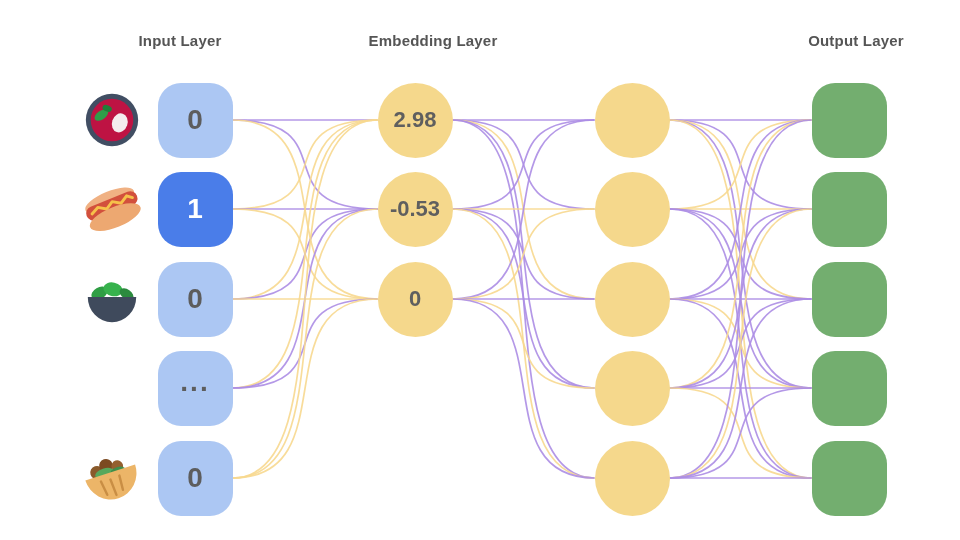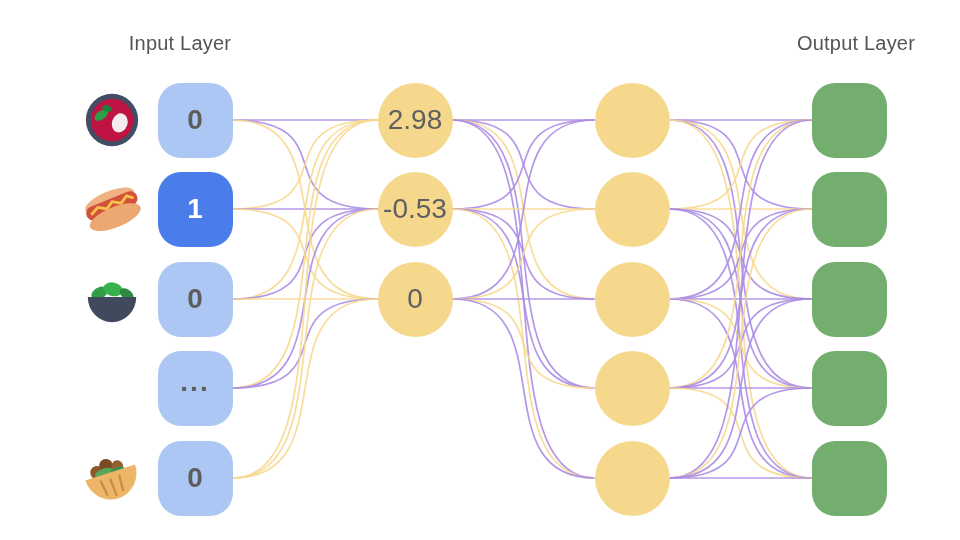--- a/index.html
+++ b/index.html
@@ -2,40 +2,41 @@
 <html style="--c-input-inactive: #ACC7F3; --c-input-active: #4A7DE9; --c-embedding: #F5D88C; --c-output: #73AE6F;"><head>
 <meta charset="utf-8">
 <style>
   html,body{margin:0;padding:0;background:#fff;}
   .stage{
     position:relative;width:960px;height:540px;background:#ffffff;
     overflow:hidden;font-family:"Liberation Sans", sans-serif;
   }
   .layer-title{
     position:absolute;width:240px;text-align:center;
-    font-size:20px;font-weight:normal;color:#555555;letter-spacing:.2px;
+    font-size:15px;font-weight:bold;color:#555555;letter-spacing:.2px;
   }
   #edges{position:absolute;left:0;top:0;}
   .node{position:absolute;display:flex;align-items:center;justify-content:center;box-sizing:border-box;}
   .node.sq{width:75px;height:75px;border-radius:23px;background:var(--c-input-inactive);}
   .node.sq.active{background:var(--c-input-active);}
   .node.sq .val{font-size:28px;font-weight:bold;color:#5d5d5d;}
   .node.sq.active .val{color:#ffffff;}
   .node.sq .val.dots{letter-spacing:2px;position:relative;top:-6px;}
   .node.circle{width:75px;height:75px;border-radius:50%;background:var(--c-embedding);}
-  .node.circle .val{font-size:28px;font-weight:400;color:#5f5f5f;}
+  .node.circle .val{font-size:22px;font-weight:700;color:#5f5f5f;}
   .node.out{width:75px;height:75px;border-radius:23px;background:var(--c-output);}
   .food-icon{position:absolute;width:62px;height:62px;}
   .food-icon svg{display:block;width:100%;height:100%;}
 </style>
 </head>
 <body>
 
 <div class="stage">
   <div class="layer-title" style="left:60px;top:32px;">Input Layer</div>
+  <div class="layer-title" style="left:313px;top:32px;">Embedding Layer</div>
   <div class="layer-title" style="left:736px;top:32px;">Output Layer</div>
 
   <svg id="edges" width="960" height="540">
       <path d="M 232.5 120 C 348.5 120, 261.5 120, 377.5 120" fill="none" stroke="#AC8DE4" stroke-width="1.7" stroke-opacity="0.9"></path>
       <path d="M 232.5 120 C 348.5 120, 261.5 209, 377.5 209" fill="none" stroke="#AC8DE4" stroke-width="1.7" stroke-opacity="0.9"></path>
       <path d="M 232.5 120 C 348.5 120, 261.5 299, 377.5 299" fill="none" stroke="#F7D88F" stroke-width="1.7" stroke-opacity="0.9"></path>
       <path d="M 232.5 209 C 348.5 209, 261.5 120, 377.5 120" fill="none" stroke="#F7D88F" stroke-width="1.7" stroke-opacity="0.9"></path>
       <path d="M 232.5 209 C 348.5 209, 261.5 209, 377.5 209" fill="none" stroke="#AC8DE4" stroke-width="1.7" stroke-opacity="0.9"></path>
       <path d="M 232.5 209 C 348.5 209, 261.5 299, 377.5 299" fill="none" stroke="#F7D88F" stroke-width="1.7" stroke-opacity="0.9"></path>
       <path d="M 232.5 299 C 348.5 299, 261.5 120, 377.5 120" fill="none" stroke="#F7D88F" stroke-width="1.7" stroke-opacity="0.9"></path>

